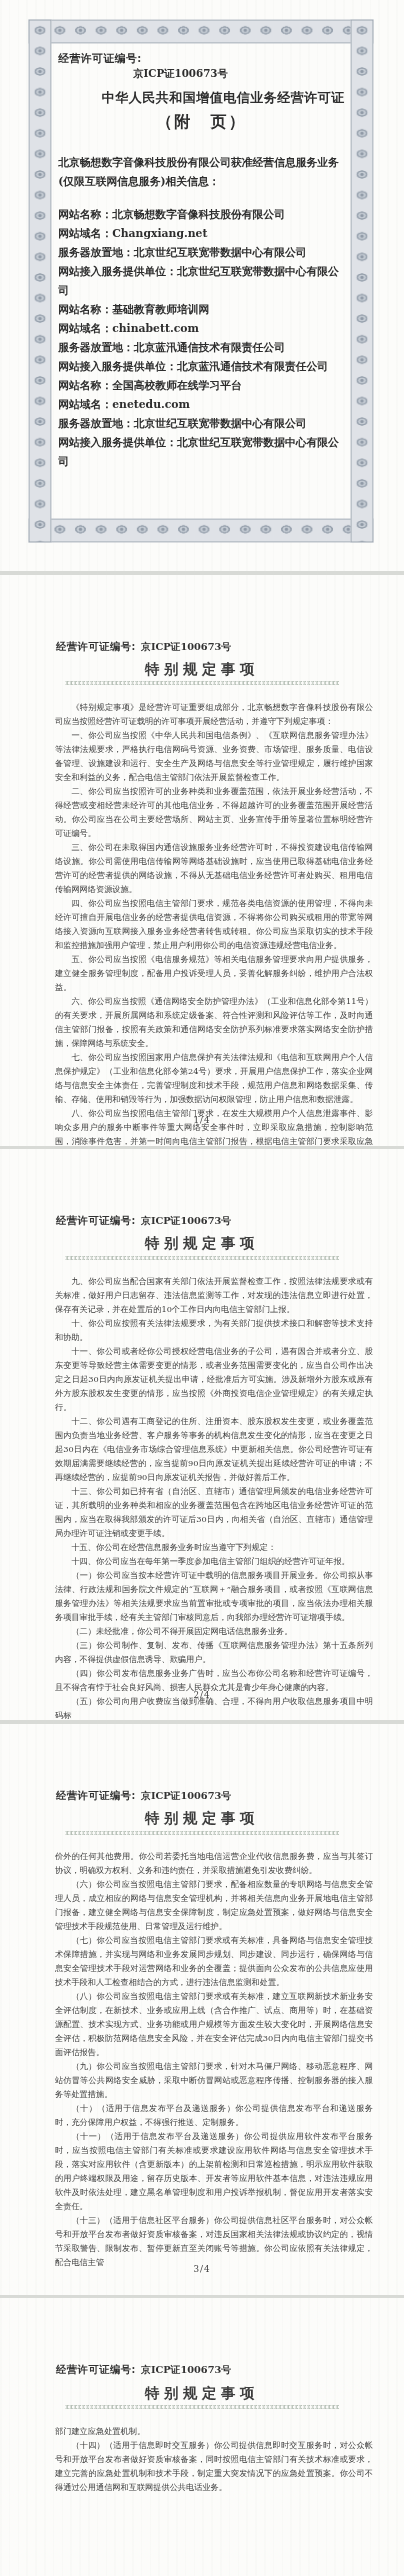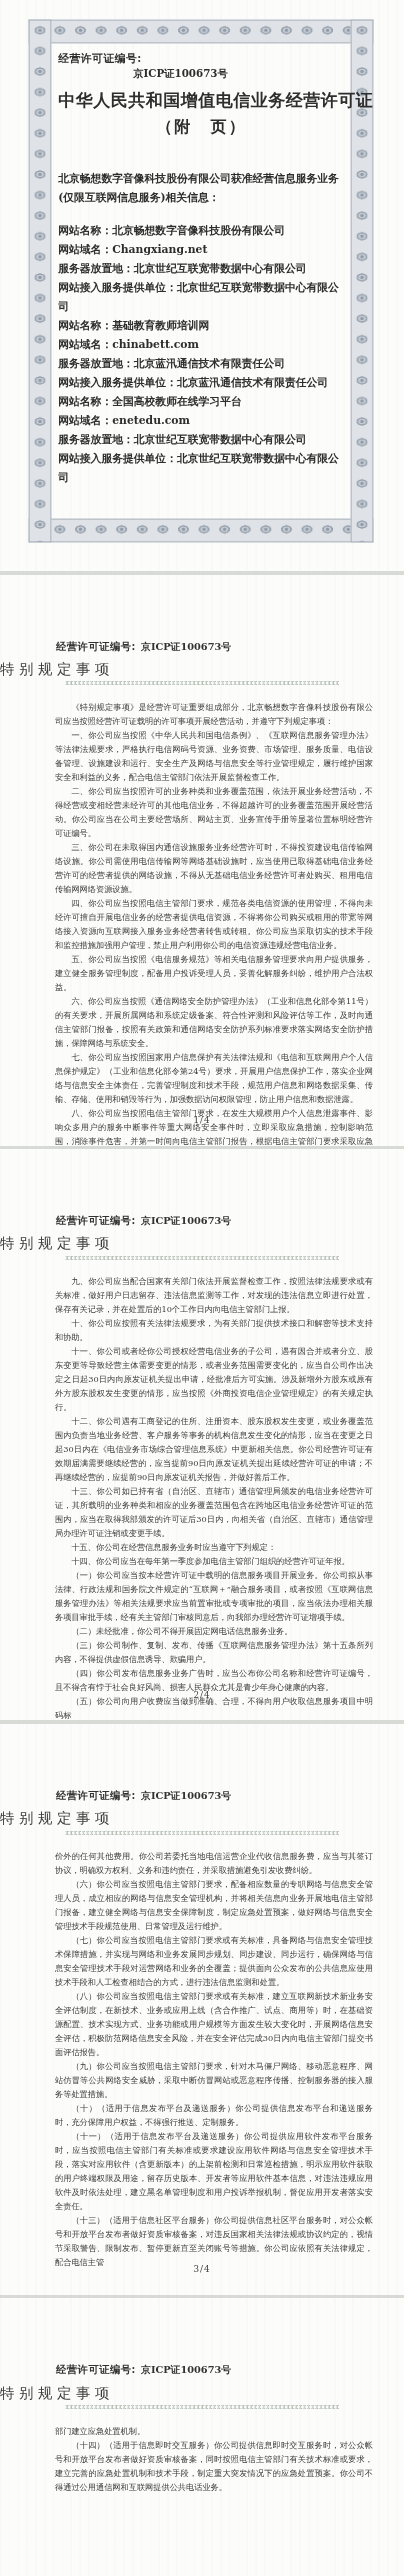--- a/index.html
+++ b/index.html
@@ -15,31 +15,31 @@
     background-size:20.6px 20.6px;background-repeat:repeat;
     box-shadow:inset 0 0 0 0.5px #9aa3ae, 0 0 0 0.5px #b9c0c8;}
   .band-top{left:29px;right:31px;top:19.6px;height:23px;}
   .band-bottom{left:29px;right:31px;bottom:29px;height:23px;}
   .band-left{left:29px;top:19.6px;bottom:29px;width:21.6px;background-size:21.6px 20.6px;}
   .band-right{right:31px;top:19.6px;bottom:29px;width:21.6px;background-size:21.6px 20.6px;}
   .cert-content{position:absolute;left:52px;right:54px;top:42px;bottom:52px;
     padding:10.3px 5.2px 0 6.2px;color:#2e2e2e;font-weight:600;}
   .cert-no-label{font-size:10.8px;letter-spacing:0.5px;}
   .cert-no-value{font-size:10.3px;margin:1px 0 0 75px;font-weight:600;}
-  .cert-title{margin-top:8.2px;text-align:left;font-size:17px;letter-spacing:0.5px;white-space:nowrap;font-weight:700;}
+  .cert-title{margin-top:8.2px;text-align:right;font-size:13px;letter-spacing:0.5px;white-space:nowrap;font-weight:700;}
   .cert-subtitle{text-align:center;font-size:16px;margin-top:4.1px;font-weight:700;letter-spacing:2.1px;}
-  .cert-intro{margin-top:31px;font-size:10.8px;line-height:19px;}
+  .cert-intro{margin-top:20px;font-size:10.8px;line-height:19px;}
   .cert-entries{margin-top:14.4px;}
   .cert-entries p{margin:0;font-size:10.8px;line-height:19px;}
 
   
   .sp-head{padding:65px 0 0 56px;font-size:10.3px;color:#333;}
   .sp-head .lbl{font-weight:700;letter-spacing:0.5px;}
   .sp-head .num{margin-left:5.2px;font-size:9.8px;font-weight:600;}
-  .sp-title{margin-top:6.2px;text-align:left;font-size:14.4px;font-weight:400;letter-spacing:4.6px;color:#3d3d3d;}
+  .sp-title{margin-top:6.2px;text-align:center;font-size:14.4px;font-weight:700;letter-spacing:4.6px;color:#3d3d3d;}
   .zigzag{width:274px;height:4.1px;margin:2.6px auto 0;
     background:
       linear-gradient(135deg,#b7c0b7 25%,transparent 25%) -2.1px 0/4.1px 4.1px,
       linear-gradient(45deg,#b7c0b7 25%,transparent 25%) -2.1px 0/4.1px 4.1px,
       linear-gradient(315deg,#cfd6cf 25%,transparent 25%) -2.1px 0/4.1px 4.1px,
       linear-gradient(225deg,#cfd6cf 25%,transparent 25%) -2.1px 0/4.1px 4.1px;}
   .sp-body{margin:14.4px 31px 0 55px;font-size:8.2px;line-height:14px;
     text-align:justify;color:#3a3a3a;}
   .sp-body p{margin:0;}
   .indent{text-indent:2em;}

